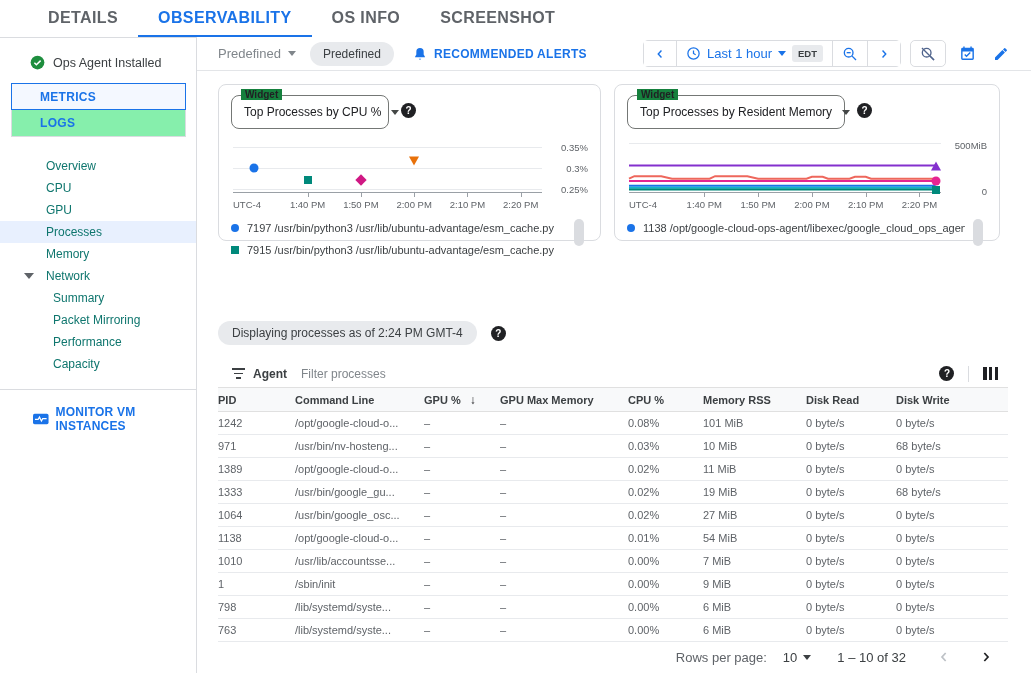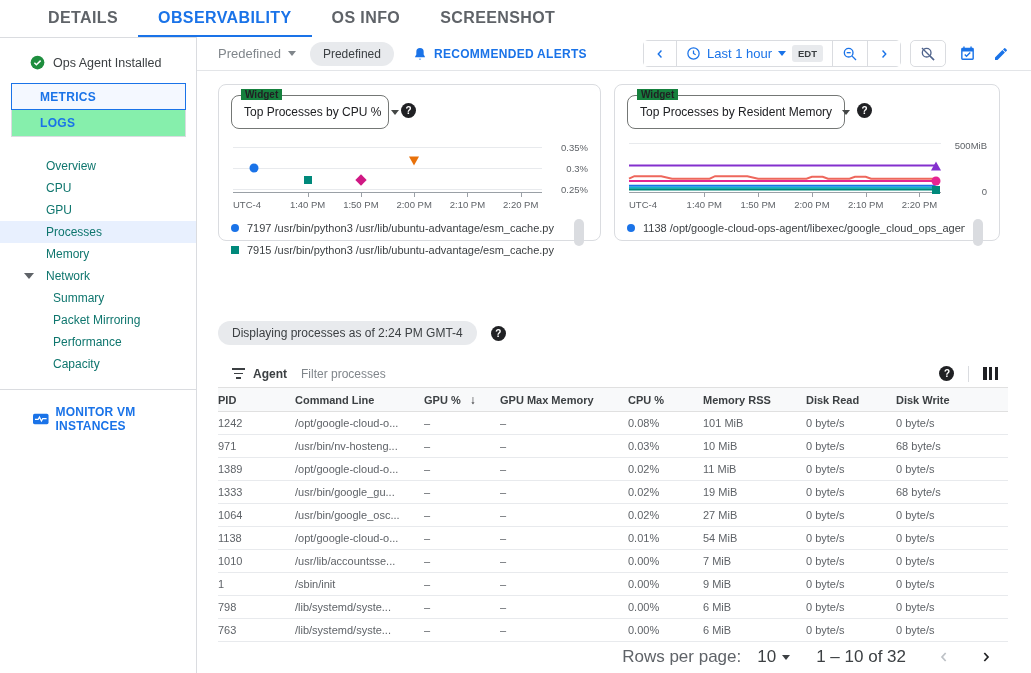--- a/index.html
+++ b/index.html
@@ -121,21 +121,21 @@
 
   .trow { display:grid; grid-template-columns:59px 111px 58px 110px 57px 85px 72px 1fr;
     column-gap:18px; align-items:center; }
   .trow > div:first-child { }
   .thead .trow { height:24px; background:#f8f9fa; border-bottom:1px solid #e0e0e0;
     font-size:11px; font-weight:700; color:#3c4043; }
   .tbody .trow { height:23px; border-bottom:1px solid #e8eaed; font-size:11px; color:#5f6368; }
   .tbody .trow > div { white-space:nowrap; overflow:hidden; }
   .sort-arrow { font-size:12px; color:#202124; margin-left:9px; font-weight:700; }
 
-  .pagination { height:30px; display:flex; align-items:center; justify-content:flex-end; font-size:17px; color:#5f6368; }
+  .pagination { height:30px; display:flex; align-items:center; justify-content:flex-end; font-size:13px; color:#5f6368; }
   .rpp-value { display:flex; align-items:center; gap:6px; margin-left:16px; color:#3c4043; cursor:pointer; }
   .rpp-value .caret { border-top-color:#3c4043; }
   .page-range { margin-left:26px; color:#3c4043; }
   .pg-btn { background:none; border:none; cursor:pointer; display:flex; align-items:center; padding:2px; }
   .pg-btn.prev { margin-left:28px; } .pg-btn.next { margin-left:22px; margin-right:12px; }
 </style>
 </head>
 <body>
 
 <div class="tabbar">

